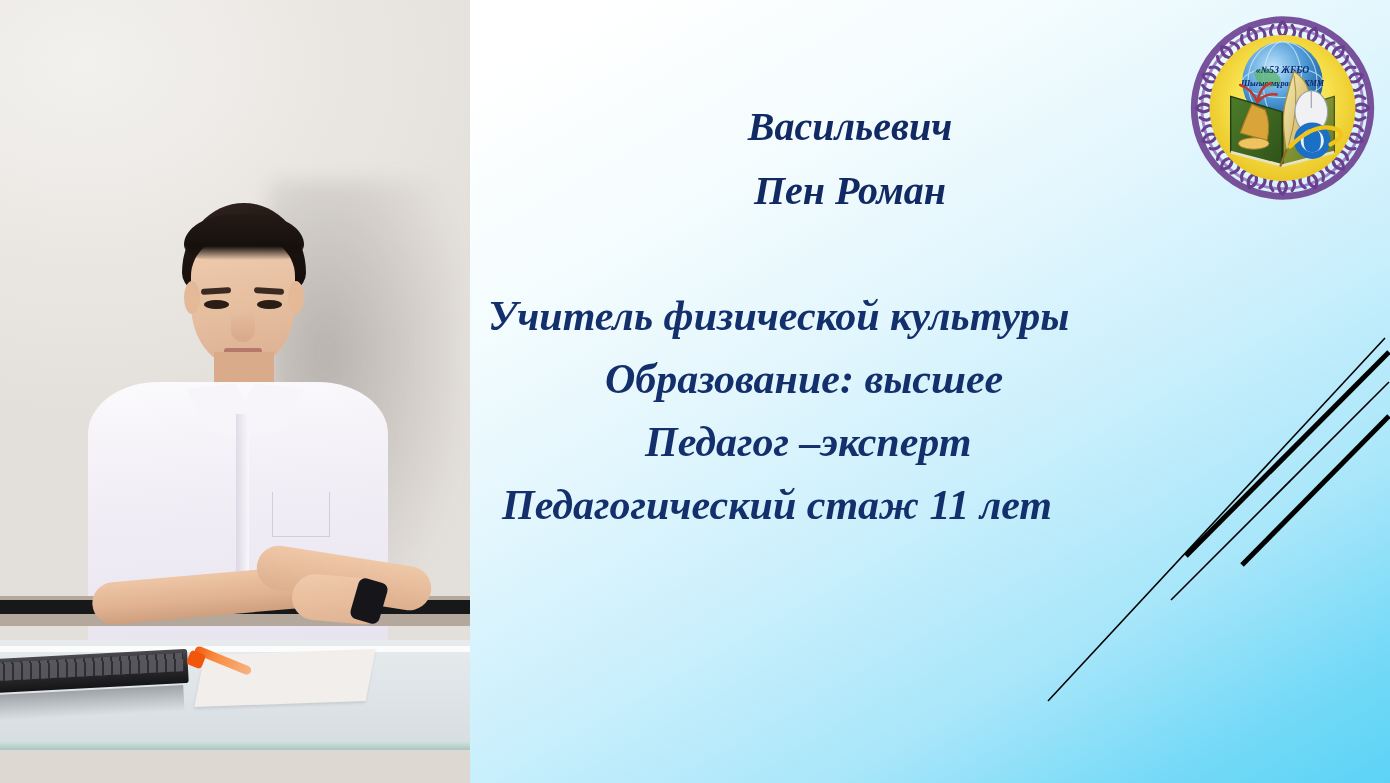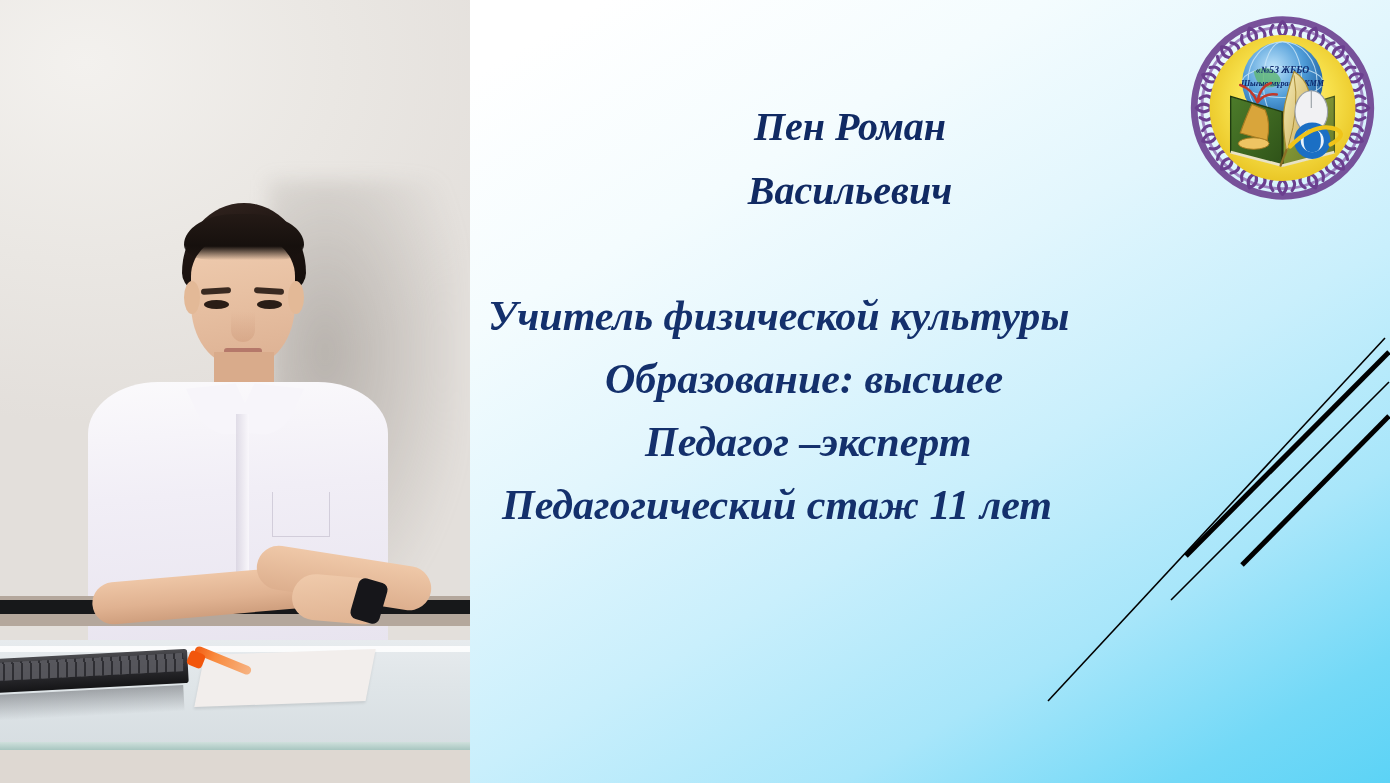--- a/index.html
+++ b/index.html
@@ -372,22 +372,22 @@
     <div class="paper"></div>
     <div class="pen"></div>
     <div class="pen-cap"></div>
     <div class="glass-lip"></div>
     <div class="floor"></div>
   </div>
 
   <div class="content">
 
     <div class="title-block">
+      <div class="title-line">Васильевич</div>
       <div class="title-line">Пен Роман</div>
-      <div class="title-line">Васильевич</div>
     </div>
 
     <div class="info-block">
       <div class="info-line c1">Учитель физической культуры</div>
       <div class="info-line c2">Образование: высшее</div>
       <div class="info-line c3">Педагог –эксперт</div>
       <div class="info-line c4">Педагогический стаж 11 лет</div>
     </div>
 
     <div class="logo">

